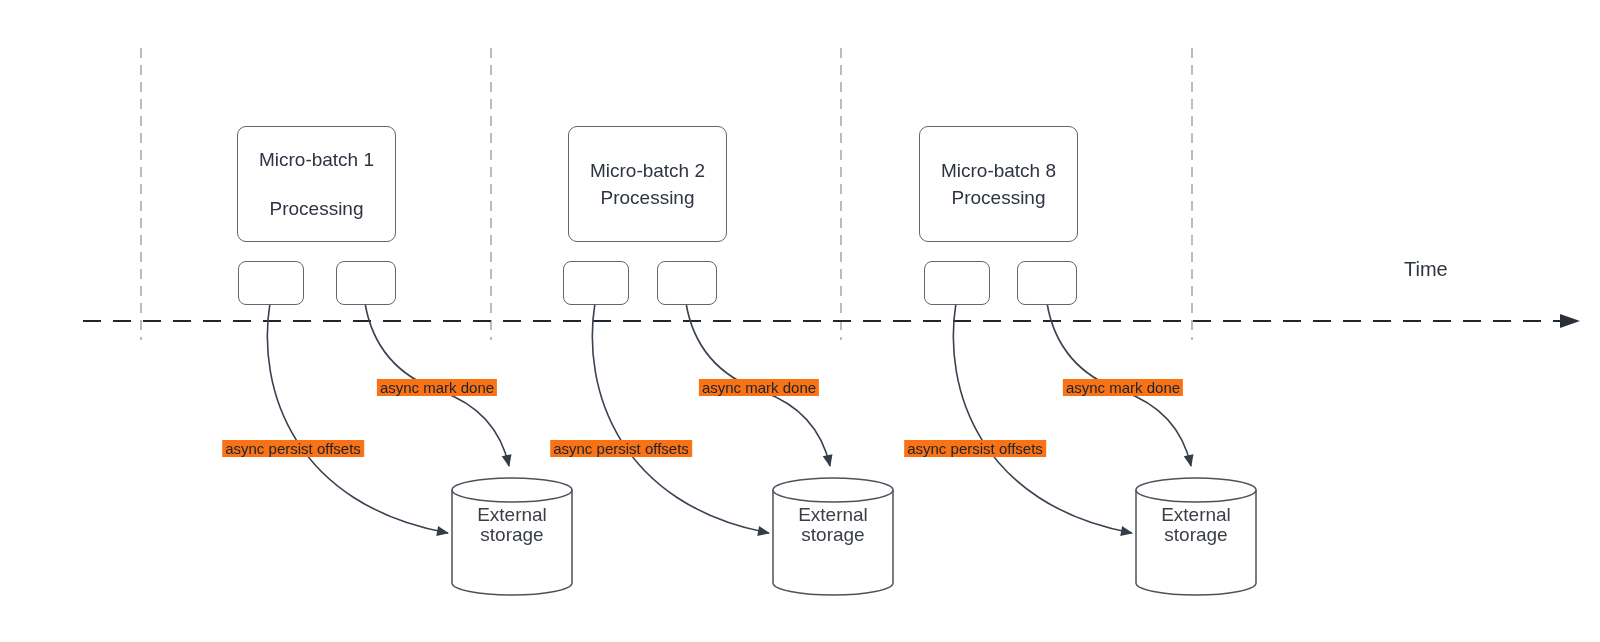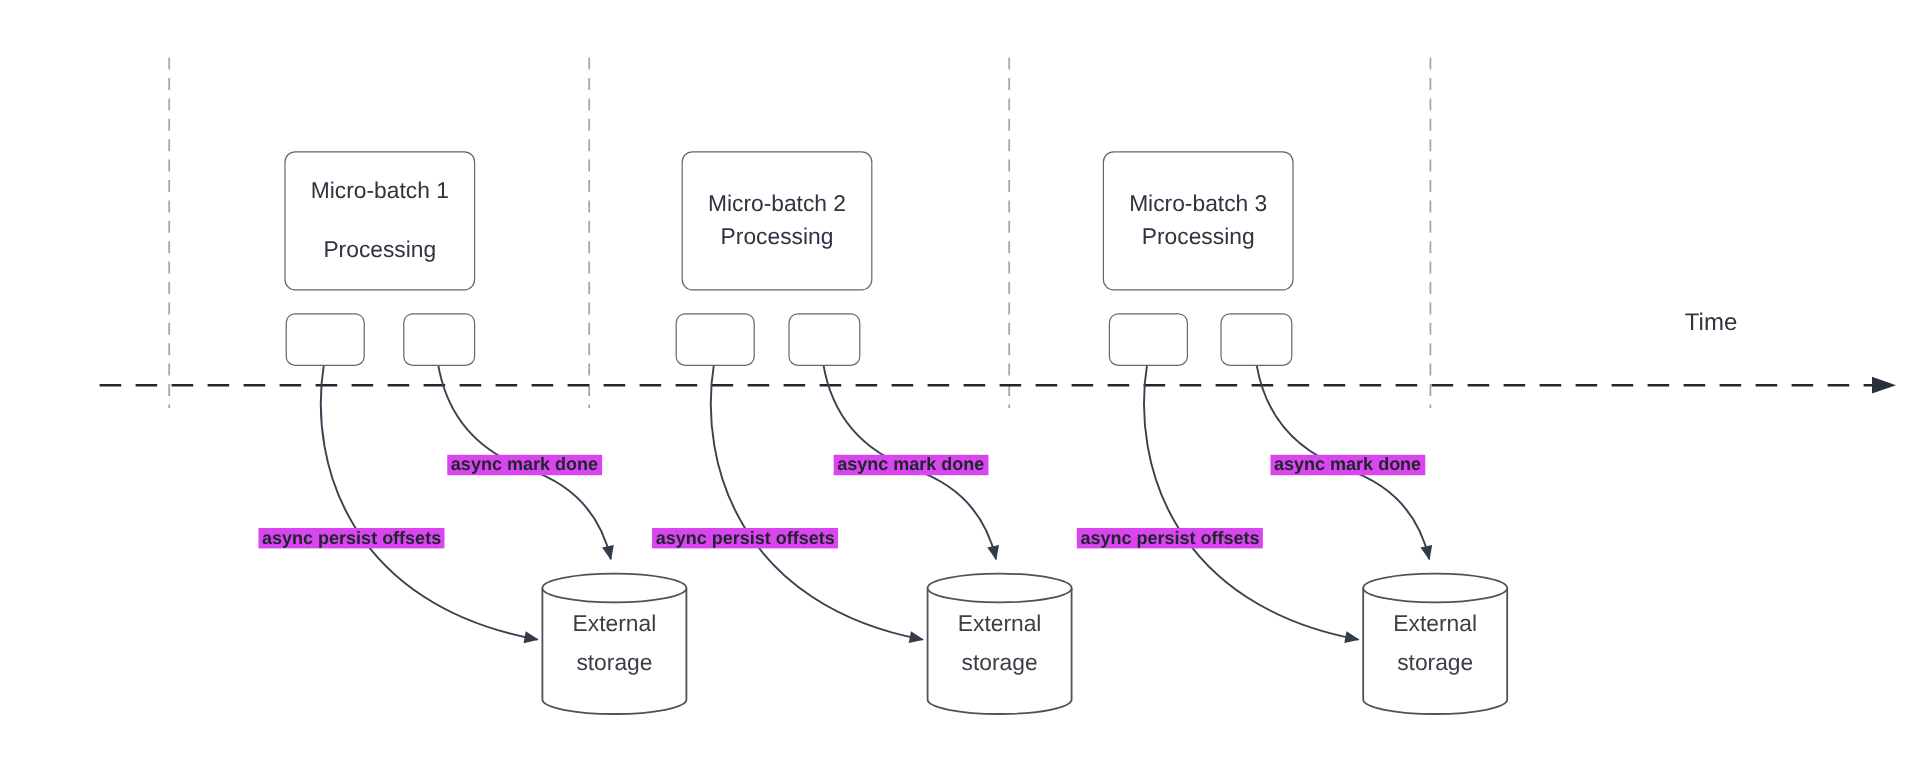--- a/index.html
+++ b/index.html
@@ -54,38 +54,38 @@
   .small-box.left  { width: 64px; }
   .small-box.right { width: 58px; }
   .s1l { left: 238px; }  .s1r { left: 336px; }
   .s2l { left: 563px; }  .s2r { left: 657px; }
   .s3l { left: 924px; }  .s3r { left: 1017px; }
   .edge-label {
     position: absolute;
     z-index: 3;
     transform: translateX(-50%);
     white-space: nowrap;
-    background: #d946ef;
+    background: #f97316;
     padding: 0 3px;
     font-size: 15px;
-    font-weight: bold;
+    font-weight: normal;
     color: #20252d;
   }
   .edge-label.persist { top: 420px; margin-top: 20px; }
   .edge-label.done    { top: 379px; }
   .p1 { left: 293px; }  .p2 { left: 621px; }  .p3 { left: 975px; }
   .m1 { left: 437px; }  .m2 { left: 759px; }  .m3 { left: 1123px; }
   .cyl-label {
     position: absolute;
     top: 505px;
     width: 100px;
     z-index: 2;
     text-align: center;
     font-size: 19px;
-    line-height: 32px;
+    line-height: 20px;
     color: #3a3f46;
   }
   .cl1 { left: 462px; }  .cl2 { left: 783px; }  .cl3 { left: 1146px; }
   .time-label {
     position: absolute;
     left: 1362px;
     top: 258px;
     z-index: 2;
     font-size: 20px;
     color: #2e3440;
@@ -136,21 +136,21 @@
 
   <div class="node-box b1">
     <span>Micro-batch 1</span>
     <span>Processing</span>
   </div>
   <div class="node-box b2">
     <span>Micro-batch 2</span>
     <span>Processing</span>
   </div>
   <div class="node-box b3">
-    <span>Micro-batch 3</span>
+    <span>Micro-batch 8</span>
     <span>Processing</span>
   </div>
 
   <div class="small-box left s1l"></div>
   <div class="small-box right s1r"></div>
   <div class="small-box left s2l"></div>
   <div class="small-box right s2r"></div>
   <div class="small-box left s3l"></div>
   <div class="small-box right s3r"></div>
 

